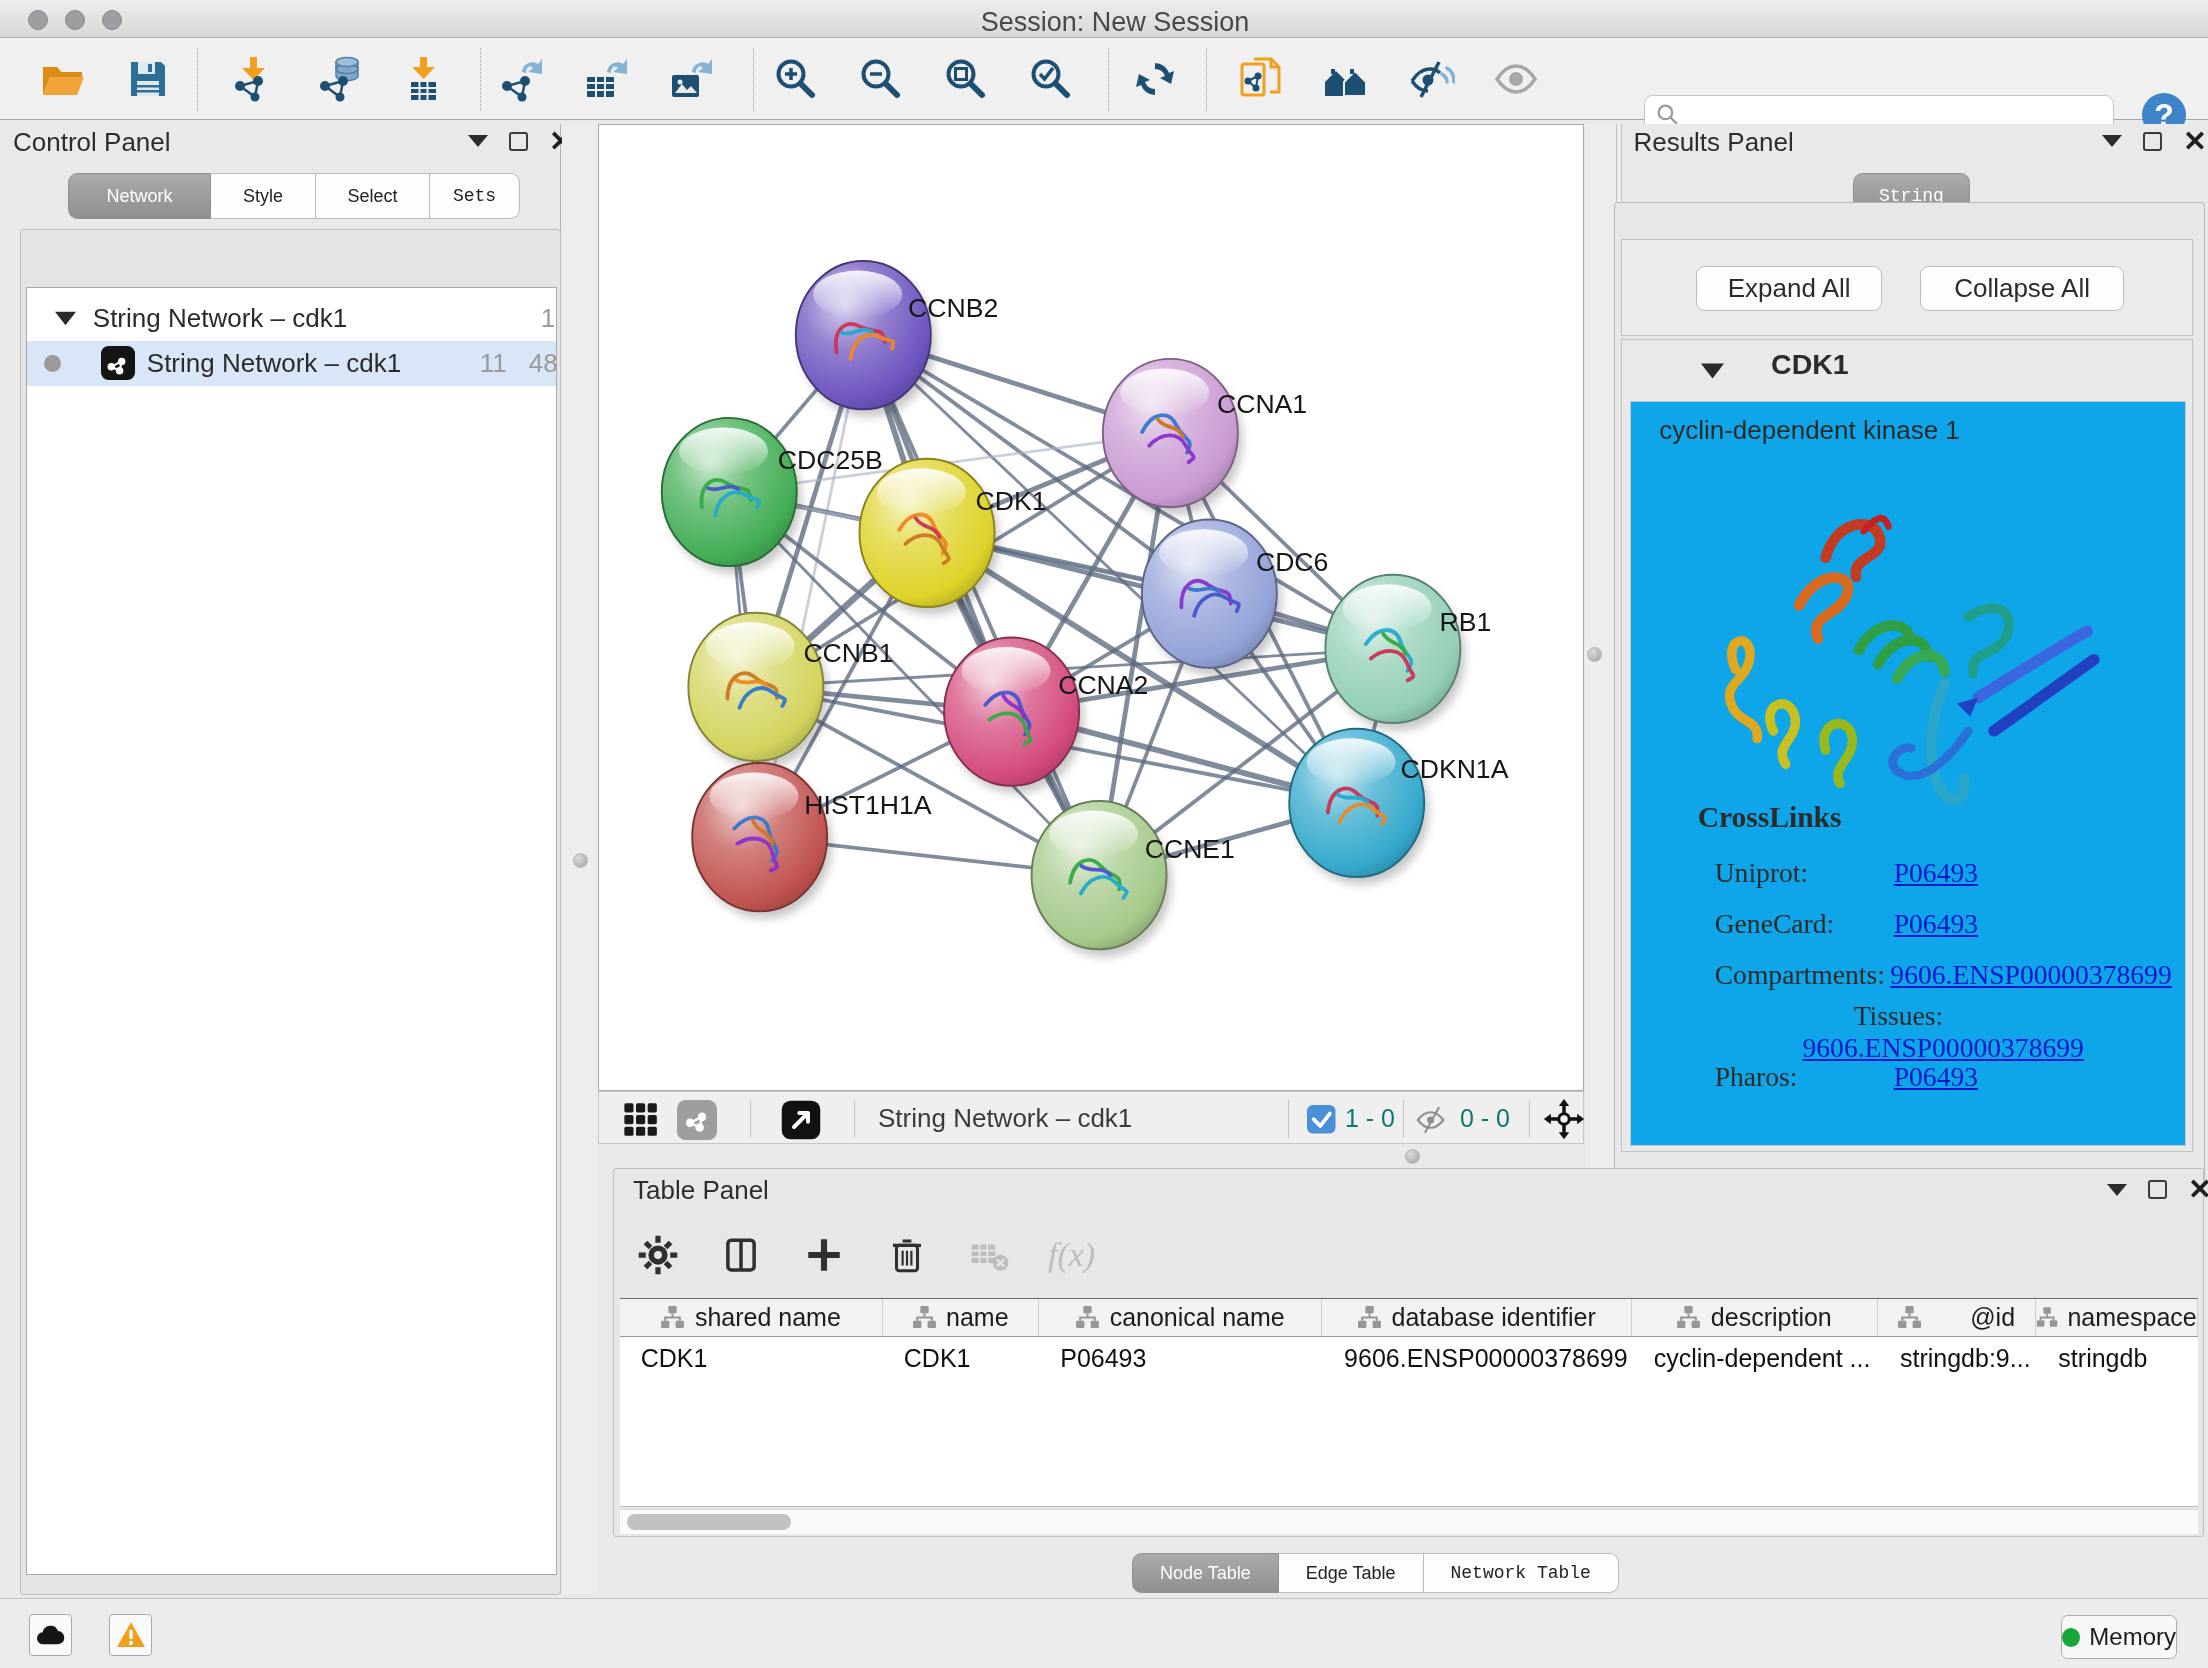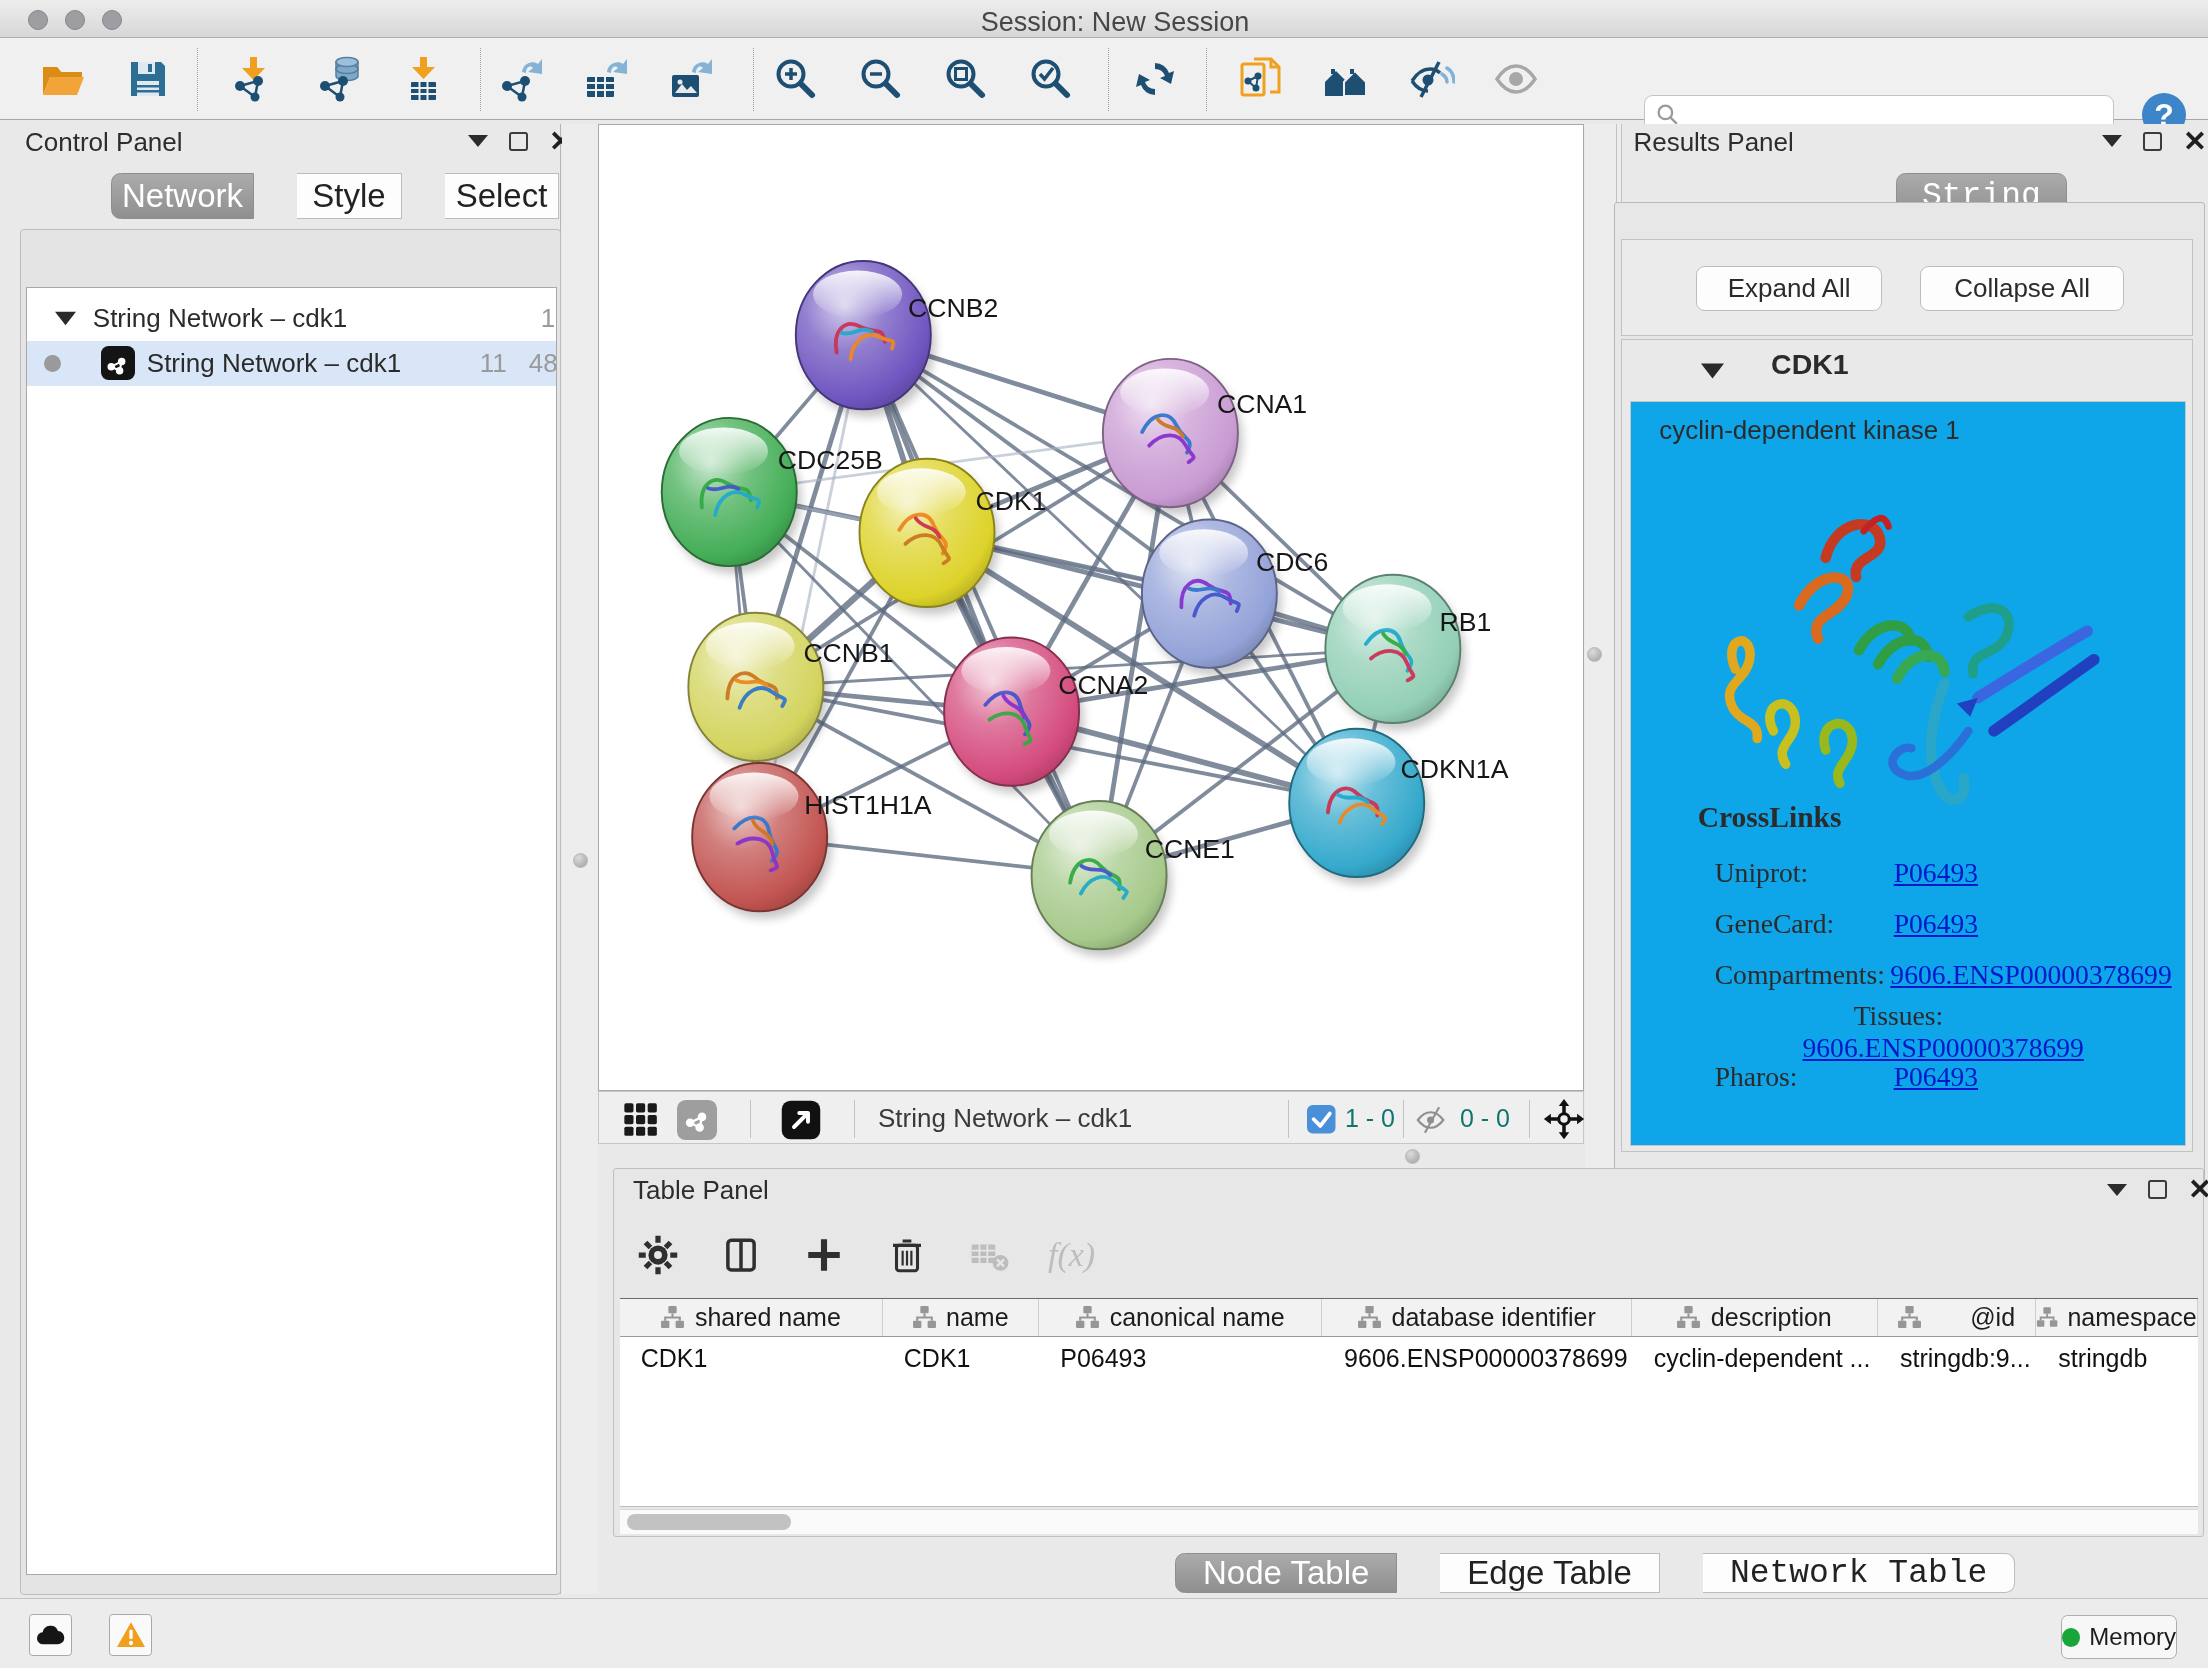--- a/index.html
+++ b/index.html
@@ -24,21 +24,21 @@
   #help-btn { left:2142px; top:55px; width:44px; height:44px; border-radius:50%; background:#3d85c8; color:#fff; font-size:32px; font-weight:bold; text-align:center; line-height:44px; }
 
   
   .panel-title { font-size:26px; color:#2d2d2d; }
   .win-ctl { display:flex; gap:21px; align-items:center; }
   .ctl-arrow { width:0; height:0; border-left:10.5px solid transparent; border-right:10.5px solid transparent; border-top:12.4px solid #2b2b2b; }
   .ctl-float { width:19px; height:19px; border:2.9px solid #3b3b3b; border-radius:2.9px; }
   .ctl-x { font-size:28.5px; font-weight:bold; color:#1f1f1f; line-height:19px; }
 
   .tabseg { display:flex; }
-  .tabseg .seg { height:46px; background:#fdfdfd; border:1px solid #bcbcbc; border-left:none; font-size:33px; display:flex; align-items:center; justify-content:center; color:#222;margin-left:43px; }
+  .tabseg .seg { height:46px; background:#fdfdfd; border:1px solid #bcbcbc; border-left:none; font-size:18px; display:flex; align-items:center; justify-content:center; color:#222; }
   .tabseg .seg:first-child { border-left:1px solid #bcbcbc; border-radius:9.5px 0 0 9.5px; }
   .tabseg .seg:last-child { border-radius:0 9.5px 9.5px 0;font-family:Liberation Mono, monospace; }
   .tabseg .seg.only { border-radius:9.5px; border-left:1px solid #bcbcbc; }
   .tabseg .seg.sel { background:linear-gradient(#ababab,#8f8f8f); color:#fff; border-color:#8f8f8f; }
 
   
   #control-panel { left:0; top:124px; width:561px; height:1470px; background:#e9e9e9; border-right:1px solid #b6b6b6; }
   #cp-box { left:20px; top:105px; width:541px; height:1366px; background:#e4e4e4; border:1px solid #bdbdbd; border-radius:3.8px; }
   #cp-strip { left:3.8px; top:9.5px; width:532px; height:46px; display:flex; align-items:center; }
   #cp-strip .status { flex:1; text-align:center; font-size:25px; color:#333; }
@@ -276,21 +276,21 @@
   </div>
   <div id="help-btn" class="abs">?</div>
 <div class="tb-sep abs" style="left: 197px;"></div>
     <div class="tb-sep abs" style="left: 480px;"></div>
     <div class="tb-sep abs" style="left: 753px;"></div>
     <div class="tb-sep abs" style="left: 1108px;"></div>
     <div class="tb-sep abs" style="left: 1206px;"></div>
   </div>
 
 <div id="control-panel" class="abs">
-  <div class="abs panel-title" style="left:25px; top:2.9px;">Control Panel</div>
+  <div class="abs panel-title" style="left:13px; top:2.9px;">Control Panel</div>
   <div class="abs win-ctl" style="left:468px; top:7.6px;">
     <div class="ctl-arrow"></div>
     <div class="ctl-float"></div>
     <div class="ctl-x">✕</div>
   </div>
   <div id="cp-tabs" class="abs tabseg" style="left:68px; top:49px;">
       <div class="seg sel" style="width: 143px;">Network</div>
       <div class="seg" style="width: 105px;">Style</div>
       <div class="seg" style="width: 114px;">Select</div>
       <div class="seg" style="width: 90px;">Sets</div>

